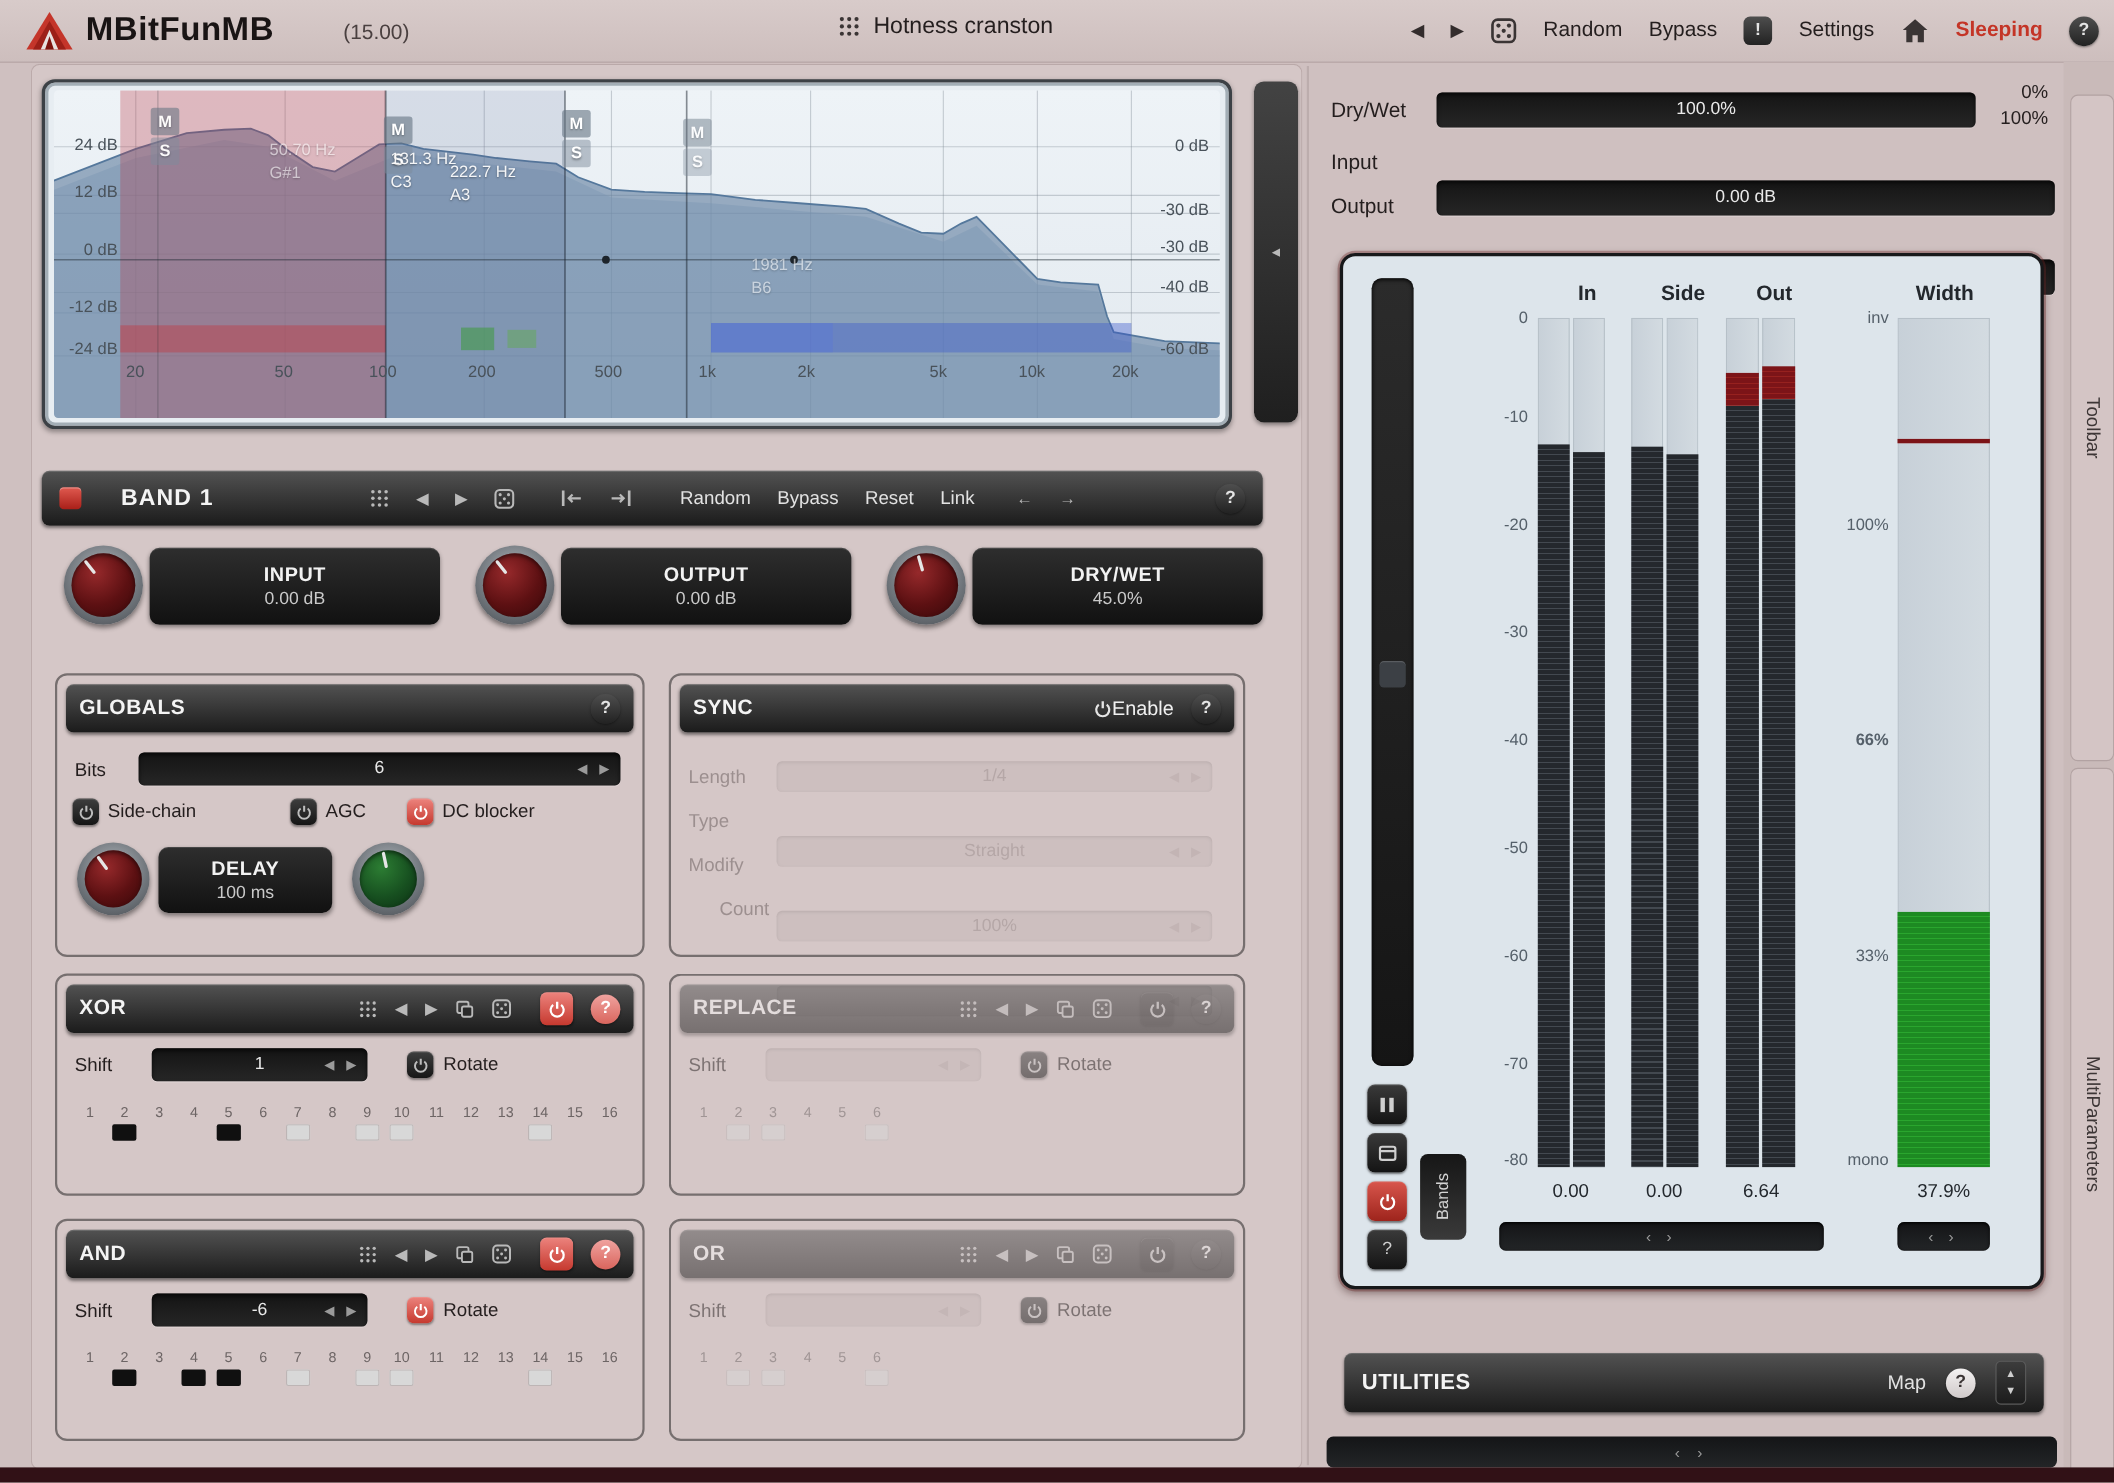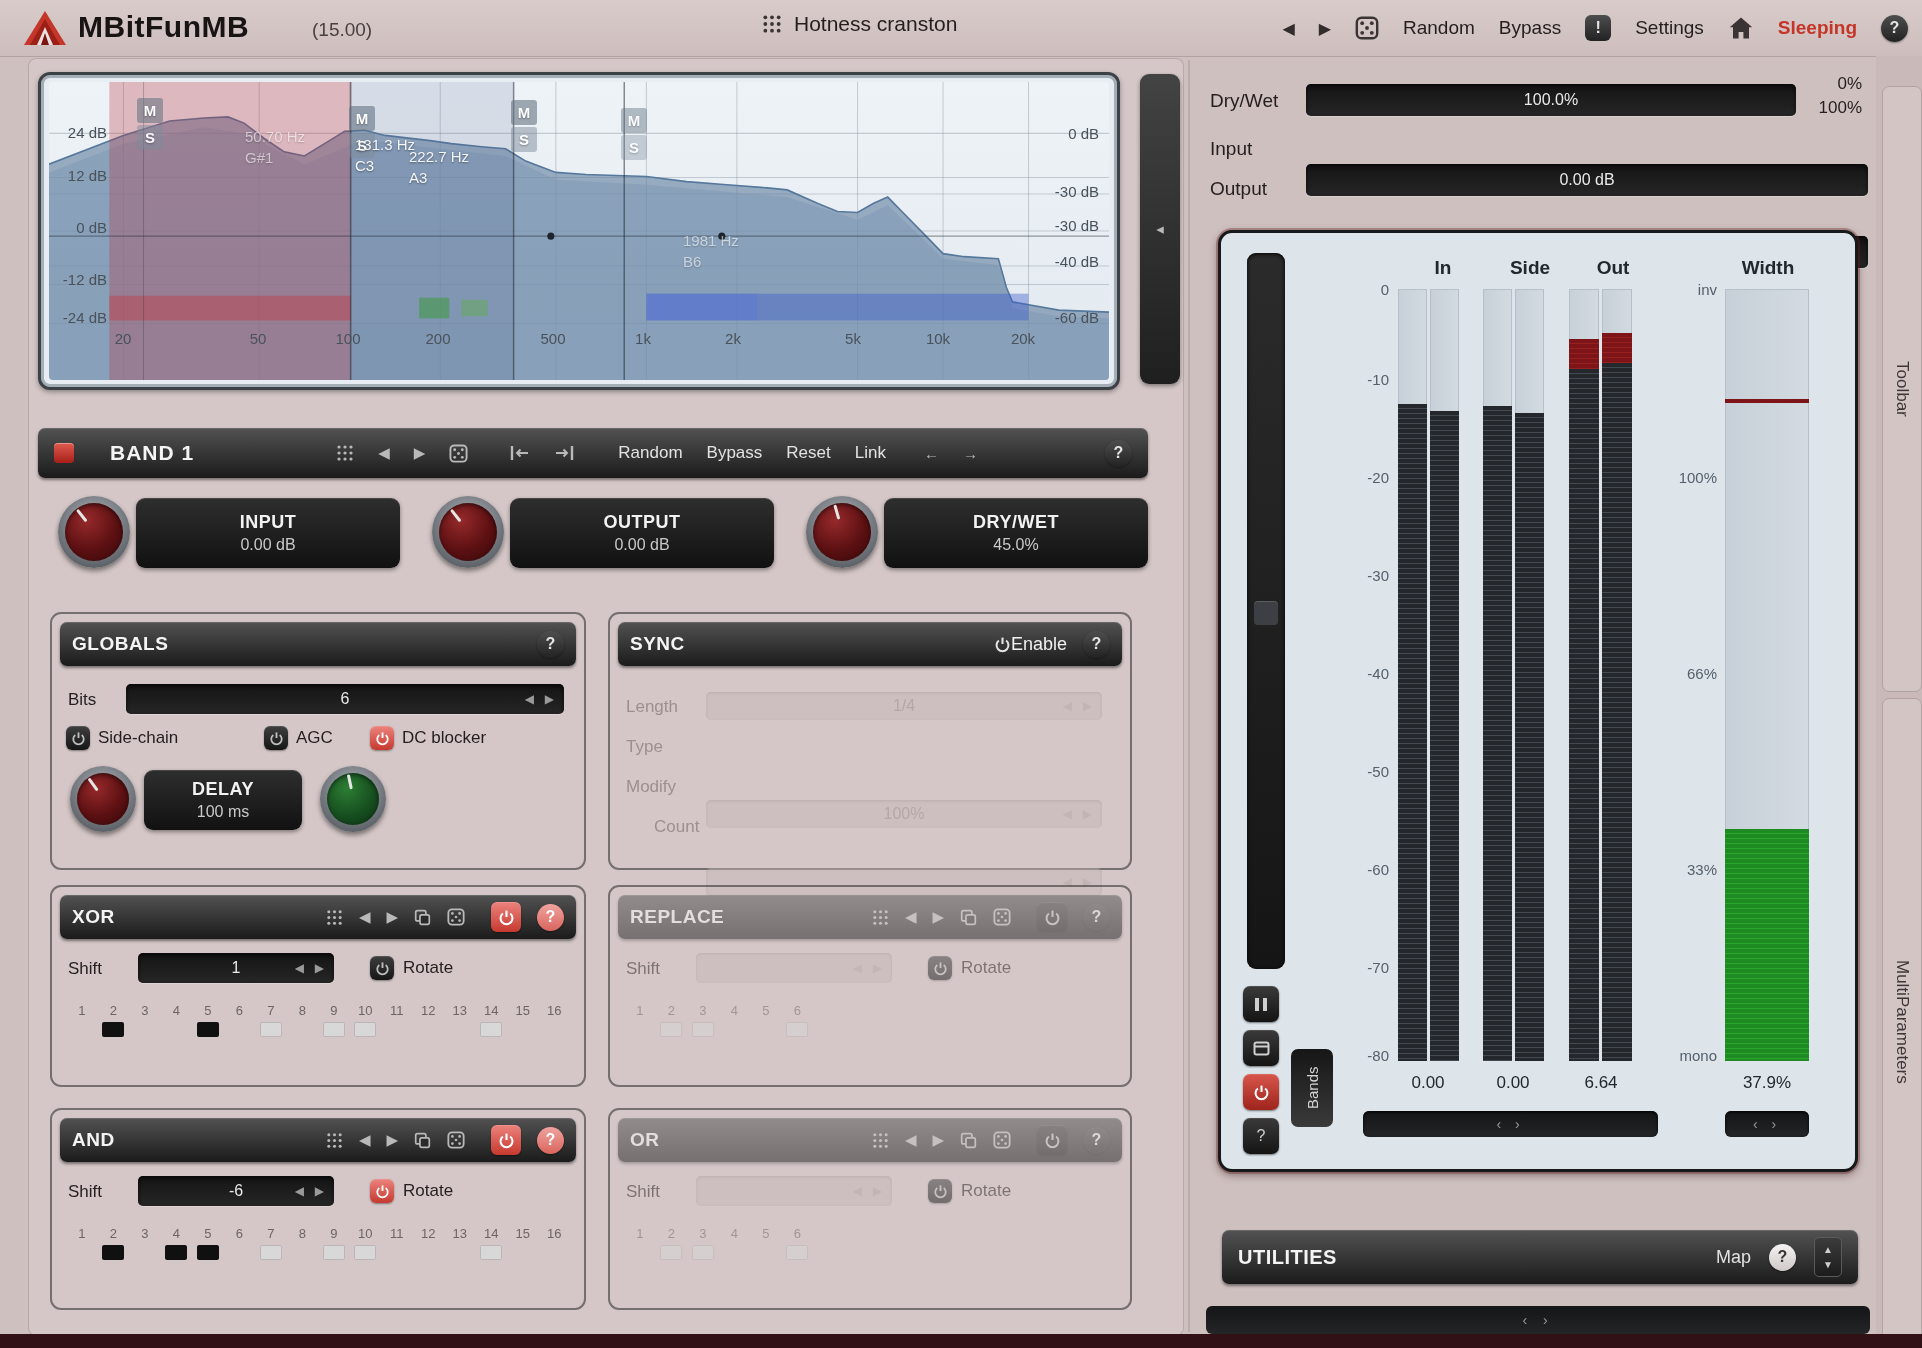--- a/index.html
+++ b/index.html
@@ -412,20 +412,25 @@
         <div class="qbtn">?</div>
       </div>
       <div id="syncrows" class="dim">
           <div class="lbl ab" style="left: 16px; top: 83px; color: rgb(110, 98, 98);">Length</div>
           <div class="dslider ab" style="left: 96px; top: 78px; width: 396px; height: 28px;">
             <span>1/4</span>
             <span class="arl">◀</span>
             <span class="arr">▶</span>
           </div>
           <div class="lbl ab" style="left: 16px; top: 123px; color: rgb(110, 98, 98);">Type</div>
+          <div class="dslider ab" style="left: 96px; top: 118px; width: 396px; height: 28px;">
+            <span>Straight</span>
+            <span class="arl">◀</span>
+            <span class="arr">▶</span>
+          </div>
           <div class="lbl ab" style="left: 16px; top: 163px; color: rgb(110, 98, 98);">Modify</div>
           <div class="dslider ab" style="left: 96px; top: 158px; width: 396px; height: 28px;">
             <span>100%</span>
             <span class="arl">◀</span>
             <span class="arr">▶</span>
           </div>
           <div class="lbl ab" style="left: 16px; top: 203px; color: rgb(110, 98, 98); margin-left: 28px;">Count</div>
           <div class="dslider ab" style="left: 96px; top: 198px; width: 396px; height: 28px;">
             <span></span>
             <span class="arl">◀</span>
@@ -957,21 +962,21 @@
         <div class="mscale" style="left: 116px; width: 52px; top: 146px;">-10</div>
         <div class="mscale" style="left: 116px; width: 52px; top: 244px;">-20</div>
         <div class="mscale" style="left: 116px; width: 52px; top: 342px;">-30</div>
         <div class="mscale" style="left: 116px; width: 52px; top: 440px;">-40</div>
         <div class="mscale" style="left: 116px; width: 52px; top: 538px;">-50</div>
         <div class="mscale" style="left: 116px; width: 52px; top: 636px;">-60</div>
         <div class="mscale" style="left: 116px; width: 52px; top: 734px;">-70</div>
         <div class="mscale" style="left: 116px; width: 52px; top: 822px;">-80</div>
         <div class="mscale" style="left: 432px; width: 64px; top: 56px;">inv</div>
         <div class="mscale" style="left: 432px; width: 64px; top: 244px;">100%</div>
-        <div class="mscale" style="left: 432px; width: 64px; top: 440px;">66%</div>
+        <div class="mscale" style="left: 432px; width: 64px; top: 440px; font-weight: bold;">66%</div>
         <div class="mscale" style="left: 432px; width: 64px; top: 636px;">33%</div>
         <div class="mscale" style="left: 432px; width: 64px; top: 822px;">mono</div>
       </div>
 
     <div class="util-bar darkbar flexrow">
       <span style="font-size:20px;font-weight:800;letter-spacing:.5px;color:#f4f4f4">UTILITIES</span>
       <span class="bartxt" style="margin-left:auto;font-size:18px">Map</span>
       <div class="qbtn light">?</div>
       <div style="width:26px;height:38px;background:linear-gradient(#3c3c3c,#1c1c1c);border:1px solid #5a5a5a;border-radius:5px;display:flex;flex-direction:column;align-items:center;justify-content:center;gap:4px;color:#cfcfcf;font-size:10px;cursor:pointer">
           <span>▲</span>

